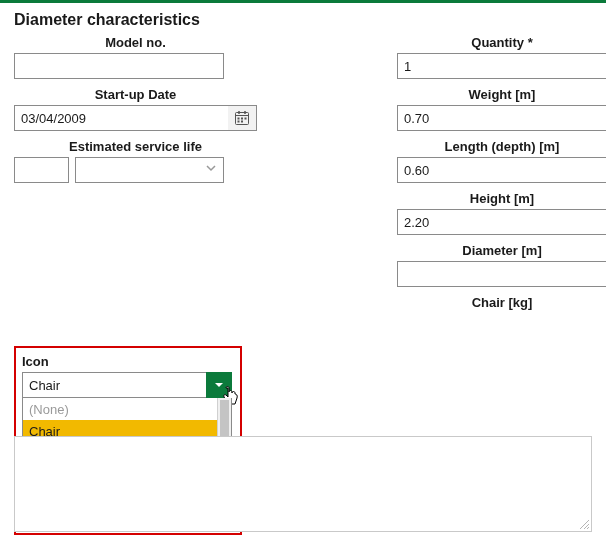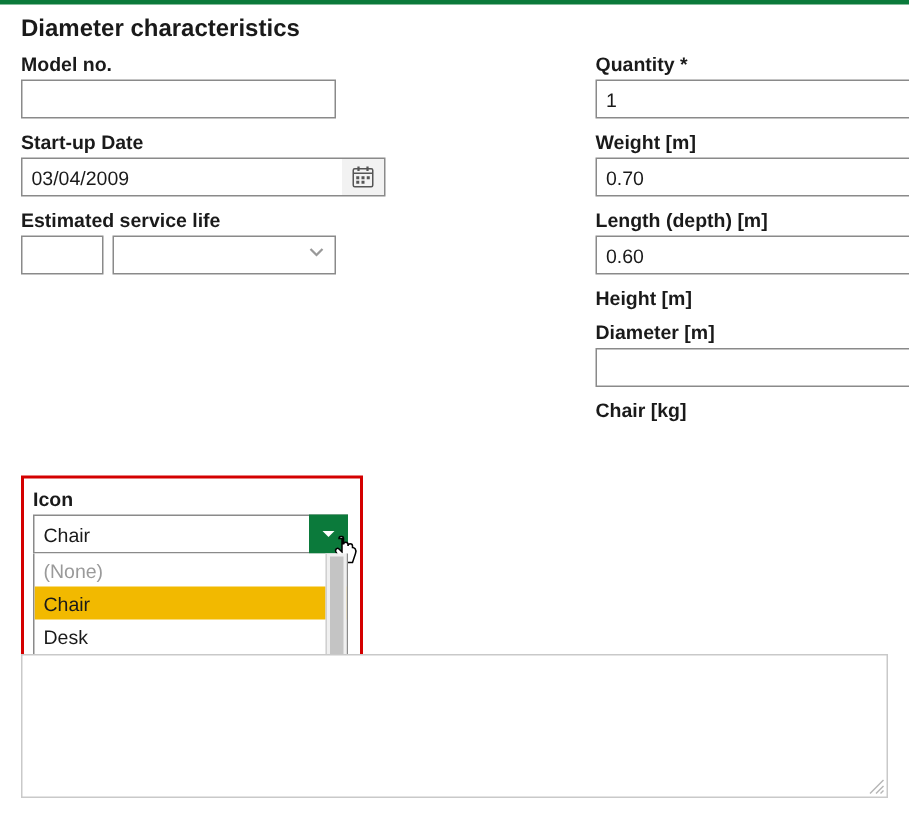--- a/index.html
+++ b/index.html
@@ -20,21 +20,21 @@
   .section-title {
     font-size: 16px;
     font-weight: 600;
     padding: 0 14px 6px 14px;
   }
   .two-col {
     display: flex;
     padding: 0 14px;
     gap: 140px;
   }
-  .col { flex: 1; }
+  .col { flex: 1; text-align: center; }
   .field { margin-bottom: 8px; }
   .field-label {
     font-weight: 600;
     font-size: 13px;
     margin-bottom: 3px;
   }
   .input {
     width: 210px;
     height: 26px;
     border: 1px solid #8a8a8a;
@@ -207,20 +207,21 @@
         <div class="input">0.70</div>
       </div>
 
       <div class="field">
         <div class="field-label">Length (depth) [m]</div>
         <div class="input">0.60</div>
       </div>
 
       <div class="field">
         <div class="field-label">Height [m]</div>
+        <div class="input">2.20</div>
       </div>
 
       <div class="field">
         <div class="field-label">Diameter [m]</div>
         <div class="input"></div>
       </div>
 
       <div class="field">
         <div class="field-label">Chair [kg]</div>
       </div>

